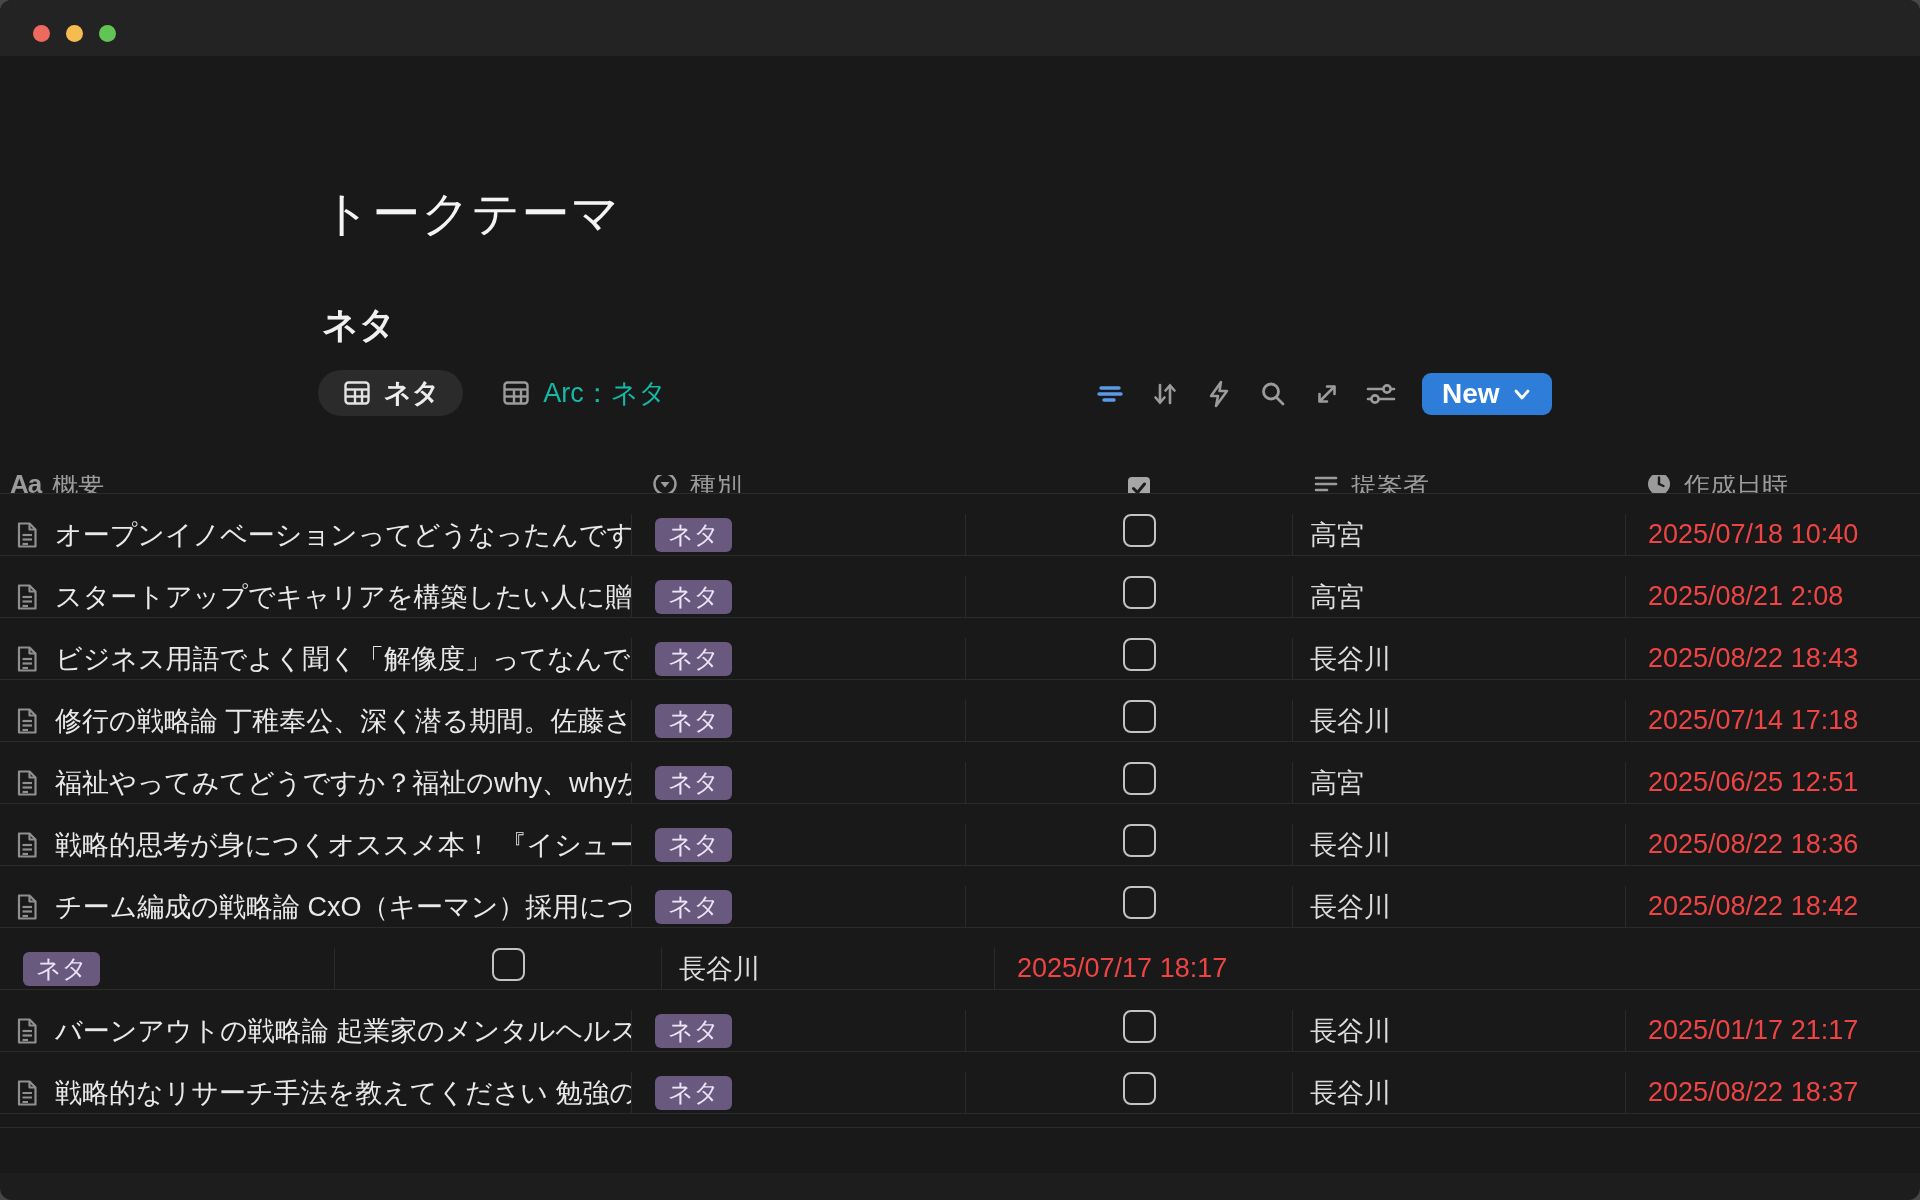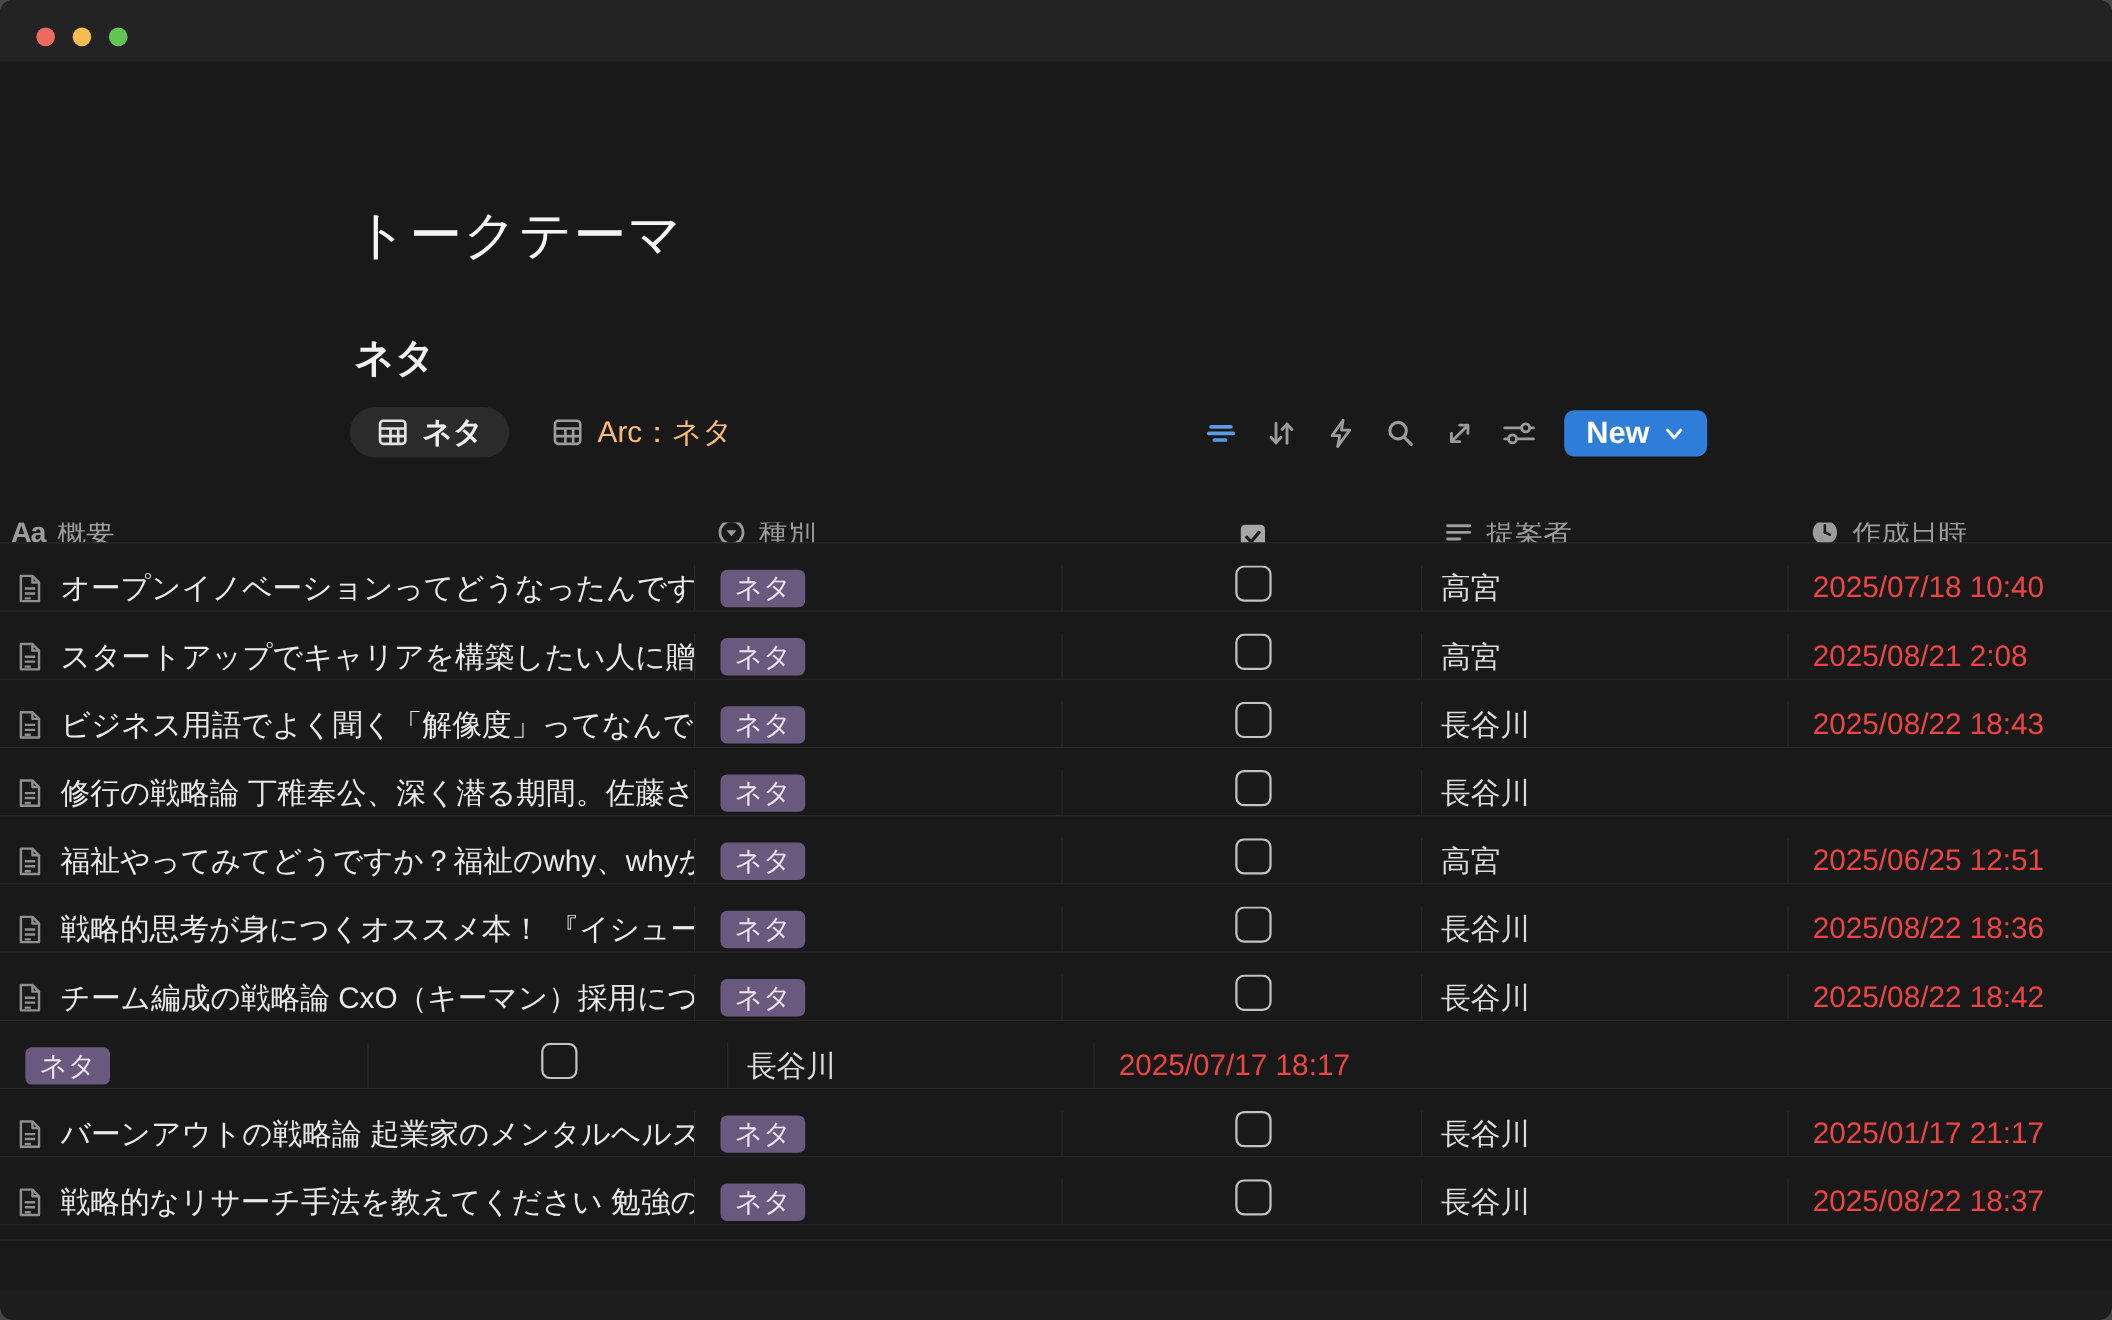--- a/index.html
+++ b/index.html
@@ -20,21 +20,21 @@
   .t-zoom{left:99px;background:#61c454;}
 
   
   .page-title{position:absolute;left:322px;top:182px;font-size:48px;font-weight:400;color:#f4f4f4;letter-spacing:1px;}
   .collection-title{position:absolute;left:322px;top:301px;font-size:36px;font-weight:700;color:#f0f0f0;}
 
   
   .viewbar{position:absolute;left:318px;top:370px;height:46px;display:flex;align-items:center;}
   .view-tab{display:flex;align-items:center;gap:12px;height:46px;padding:0 24px;border-radius:24px;cursor:default;}
   .view-tab.active{background:#2b2b2b;color:#ededed;font-weight:600;}
-  .view-tab.inactive{color:#fdba74;font-weight:500;margin-left:14px;}
+  .view-tab.inactive{color:#14b8a6;font-weight:500;margin-left:14px;}
   .view-tab .label{font-size:27px;white-space:nowrap;}
   .icon{display:inline-flex;align-items:center;justify-content:center;}
 
   
   .toolbar{position:absolute;top:372px;left:1088px;height:44px;display:flex;align-items:center;gap:8px;}
   .tb-icon{width:46px;height:44px;display:flex;align-items:center;justify-content:center;border-radius:6px;}
   .new-button{
     margin-left:10px;height:42px;display:flex;align-items:center;gap:10px;
     background:#2e7dd9;border:none;border-radius:9px;padding:0 18px 0 20px;
     color:#ffffff;font-size:28px;font-weight:600;font-family:inherit;
@@ -334,20 +334,23 @@
     </div>
     <div class="cell cell-type col-type">
       <span class="tag">ネタ</span>
     </div>
     <div class="cell cell-used col-used">
       <span class="checkbox"></span>
     </div>
     <div class="cell cell-proposer col-proposer">
       <span class="proposer-text">長谷川</span>
     </div>
+    <div class="cell cell-created col-created">
+      <span class="created-text">2025/07/14 17:18</span>
+    </div>
   </div>
 
   <div class="trow data">
     <div class="cell cell-title col-title">
       <span class="icon">
         <svg width="30" height="30" viewBox="0 0 30 30">
                 <g fill="none" stroke="#8f8f8f" stroke-width="2.2" stroke-linejoin="round">
                   <path d="M7 3.5 H17.5 L23.5 9.5 V26.5 H7 Z"></path>
                   <path d="M17.5 3.5 V9.5 H23.5"></path>
                   <line x1="10.5" y1="15" x2="20" y2="15"></line>

